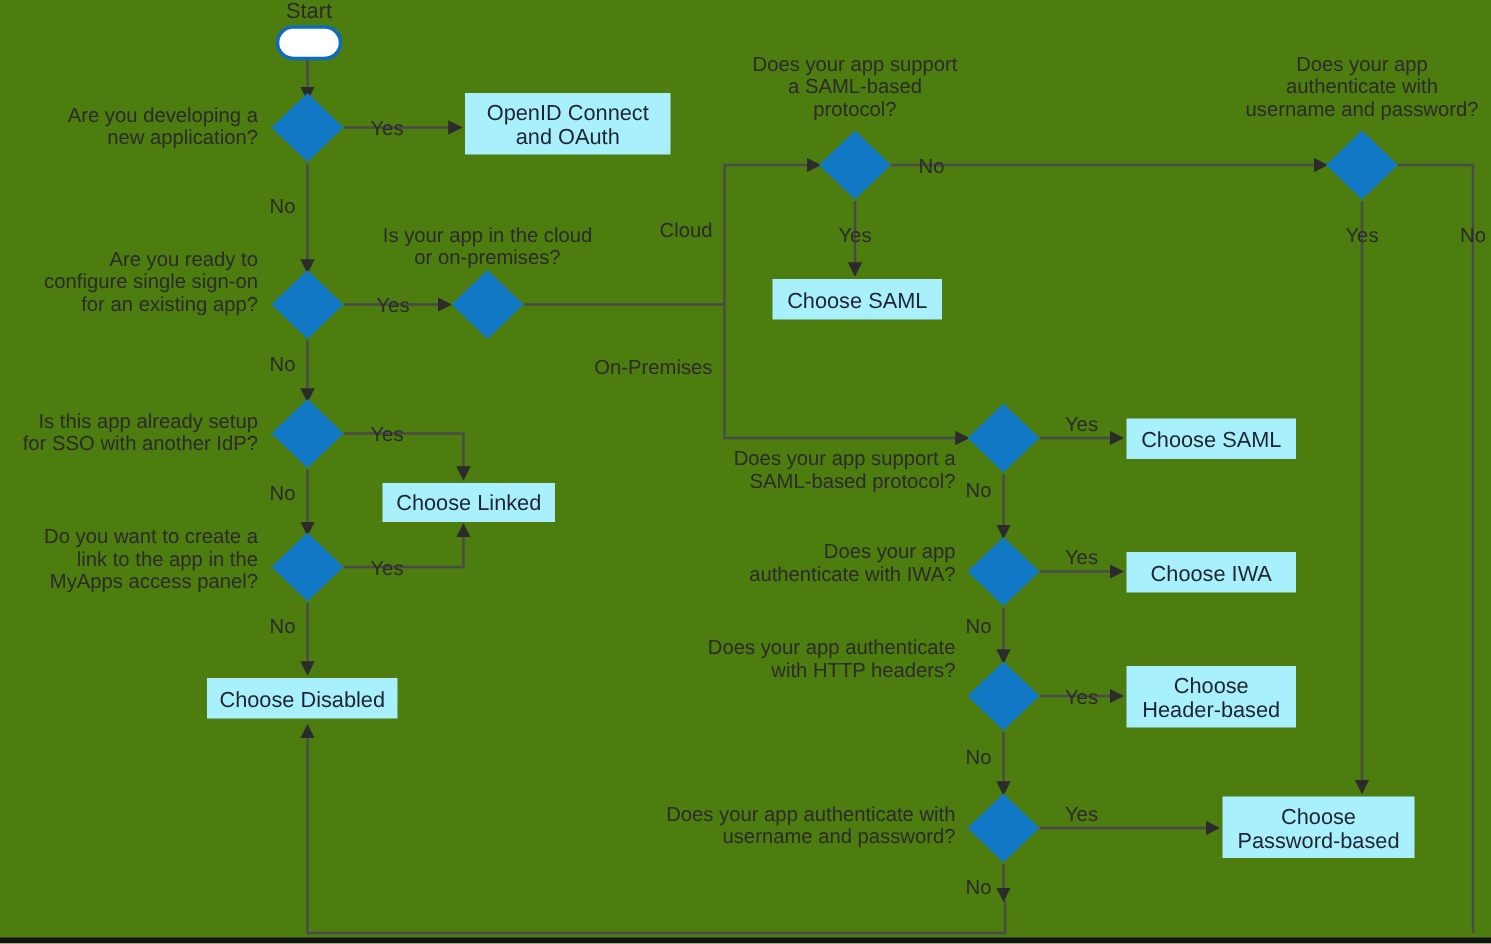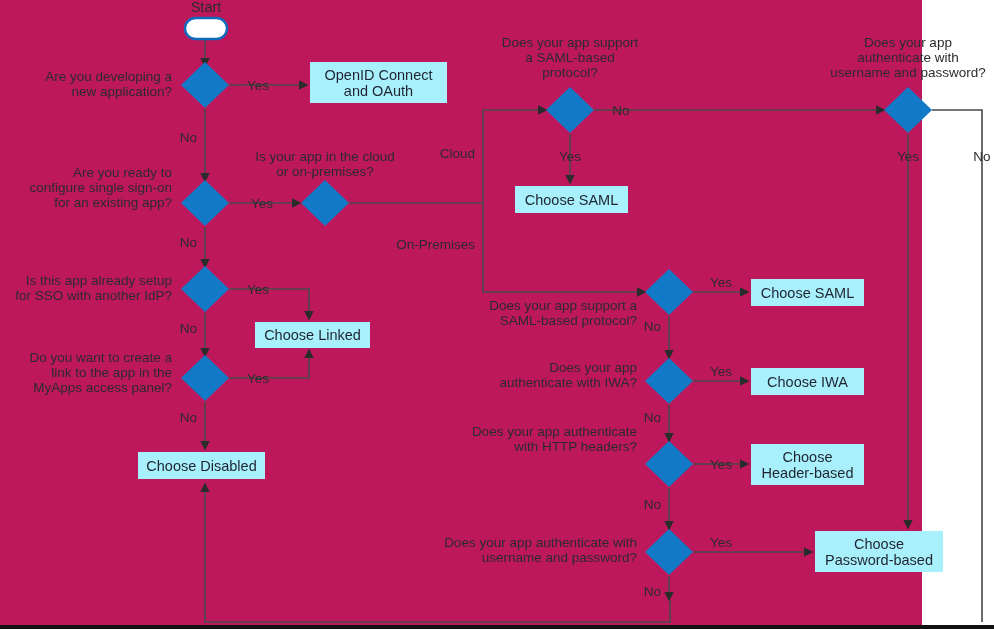--- a/index.html
+++ b/index.html
@@ -8,23 +8,23 @@
     background: #ffffff;
   }
   body {
     width: 994px;
     height: 629px;
     font-family: "Liberation Sans", sans-serif;
     overflow: hidden;
   }
   #chart-root {
     position: relative;
-    width: 922px;
+    width: 994px;
     height: 629px;
-    background: #be185d;
+    background: #4d7c0f;
   }
   svg.flow {
     position: absolute;
     left: 0;
     top: 0;
     width: 994px;
     height: 629px;
     display: block;
   }
   .lbl {

